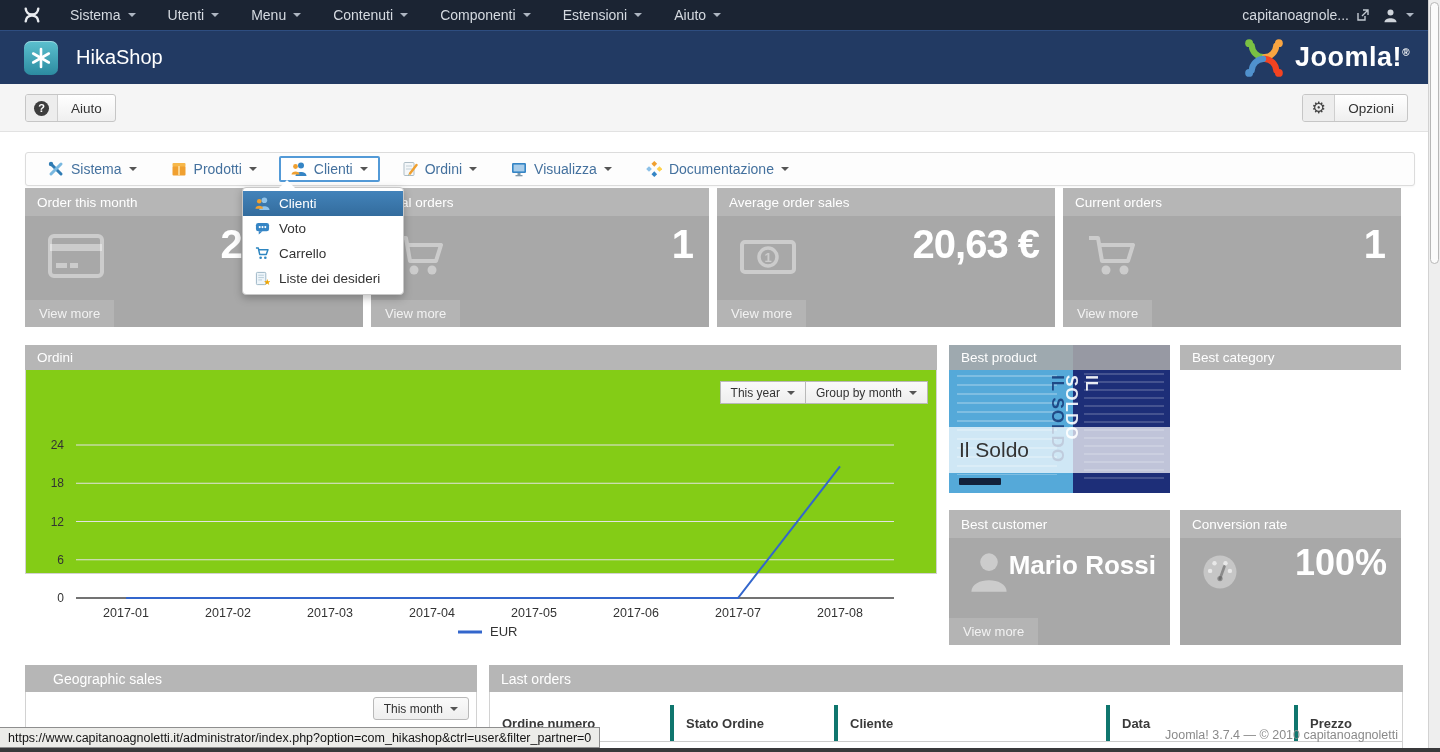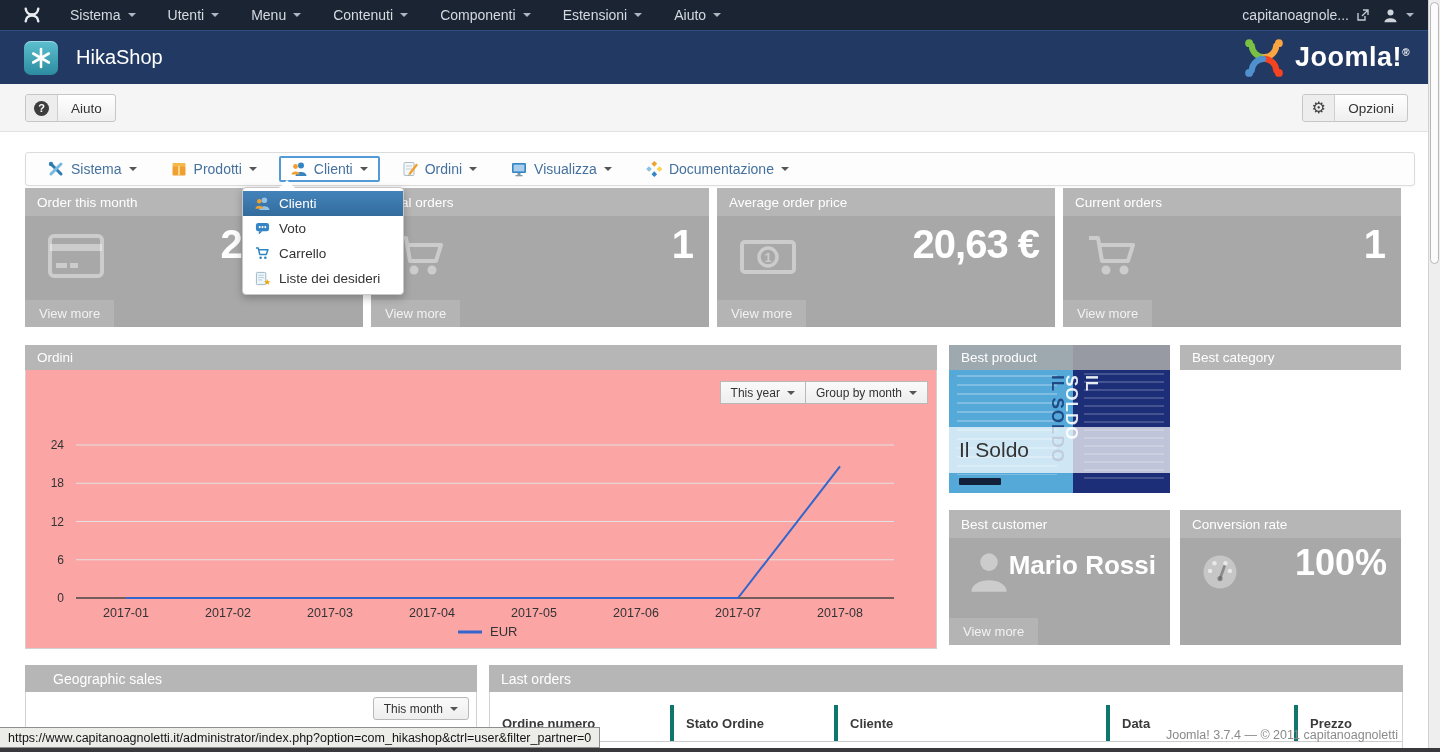--- a/index.html
+++ b/index.html
@@ -47,21 +47,21 @@
   
   .stat-card { position:absolute; top:188px; width:338px; height:139px; background:#a8a8a8; color:#fff; }
   .stat-head { height:28px; background:#b6b6b6; font-size:13.5px; display:flex; align-items:center; padding-left:12px; }
   .stat-value { position:absolute; right:16px; top:34px; font-size:40px; font-weight:bold; letter-spacing:-1px; }
   .stat-icon { position:absolute; left:22px; top:44px; }
   .view-more { position:absolute; left:0; bottom:0; height:27px; min-width:88px; background:rgba(255,255,255,.14); display:flex; align-items:center; padding:0 14px; font-size:13px; color:#f2f2f2; cursor:pointer; }
 
   
   .orders-card { position:absolute; left:25px; top:345px; width:912px; height:304px; }
   .panel-head { height:25px; background:#b6b6b6; color:#fff; font-size:13.5px; display:flex; align-items:center; padding-left:12px; }
-  .orders-body { position:relative; height:279px; background:#fca5a5; border:1px solid #d2d2d2; border-top:none; }
+  .orders-body { position:relative; height:204px; background:#84cc16; border:1px solid #d2d2d2; border-top:none; }
   .chart-filters { position:absolute; top:11px; right:8px; display:flex; z-index:5; }
   .filter-btn { height:23px; display:flex; align-items:center; gap:7px; padding:0 10px; background:linear-gradient(180deg,#fafafa,#eeeeee); border:1px solid #b9b9b9; font-size:12px; color:#333; cursor:pointer; }
   .filter-btn + .filter-btn { border-left:none; }
 
   
   .bp-card { position:absolute; left:949px; top:345px; width:221px; height:148px; overflow:hidden; }
   .bp-head { position:absolute; left:0; top:0; right:0; height:25px; background:rgba(168,168,168,.88); color:#fff; font-size:13.5px; display:flex; align-items:center; padding-left:12px; z-index:3; }
   .bp-img { position:absolute; inset:0; background:linear-gradient(90deg,#55a9d9 0 56%,#1d2e78 56% 100%); cursor:pointer; }
   .bp-lines { position:absolute; left:8px; top:30px; width:100px; height:100px; background:repeating-linear-gradient(180deg,rgba(255,255,255,.55) 0 2px,transparent 2px 9px); opacity:.45; }
   .bp-lines2 { position:absolute; right:6px; top:28px; width:80px; height:112px; background:repeating-linear-gradient(180deg,rgba(255,255,255,.5) 0 2px,transparent 2px 8px); opacity:.35; }
@@ -289,21 +289,21 @@
         <g fill="none" stroke="rgba(255,255,255,.42)" stroke-width="4" stroke-linejoin="round">
           <path d="M4,6 H13 L17,29 H43 L48,13 H15"></path>
         </g>
         <circle cx="21" cy="38" r="4.5" fill="rgba(255,255,255,.42)"></circle>
         <circle cx="39" cy="38" r="4.5" fill="rgba(255,255,255,.42)"></circle>
       </svg>
     <div class="stat-value">1</div>
     <div class="view-more">View more</div>
   </div>
   <div class="stat-card" style="left:717px;">
-    <div class="stat-head">Average order price</div>
+    <div class="stat-head">Average order sales</div>
     <svg class="stat-icon" width="58" height="50" viewBox="0 0 58 50">
         <rect x="3" y="10" width="52" height="30" rx="3" fill="none" stroke="rgba(255,255,255,.42)" stroke-width="4"></rect>
         <circle cx="29" cy="25" r="9" fill="none" stroke="rgba(255,255,255,.42)" stroke-width="3.5"></circle>
         <text x="29" y="30" text-anchor="middle" font-size="13" font-weight="bold" fill="rgba(255,255,255,.42)">1</text>
       </svg>
     <div class="stat-value">20,63 €</div>
     <div class="view-more">View more</div>
   </div>
   <div class="stat-card" style="left:1063px;">
     <div class="stat-head">Current orders</div>
@@ -458,20 +458,20 @@
       <div class="lo-row">
         <span class="lo-cell" style="width:184px;">Ordine numero</span>
         <span class="lo-cell" style="width:164px;">Stato Ordine</span>
         <span class="lo-cell" style="width:272px;">Cliente</span>
         <span class="lo-cell" style="width:188px;">Data</span>
         <span class="lo-cell" style="flex:1;">Prezzo</span>
       </div>
     </div>
   </div>
 
-  <div class="footer-text">Joomla! 3.7.4 — © 2011 capitanoagnoletti</div>
+  <div class="footer-text">Joomla! 3.7.4 — © 2010 capitanoagnoletti</div>
   <div class="status-tip">https://www.capitanoagnoletti.it/administrator/index.php?option=com_hikashop&amp;ctrl=user&amp;filter_partner=0</div>
   <div class="bottom-strip"></div>
   <div class="scrollbar">
     <div class="scroll-thumb"></div>
   </div>
 
 </div>
 
 </body></html>

